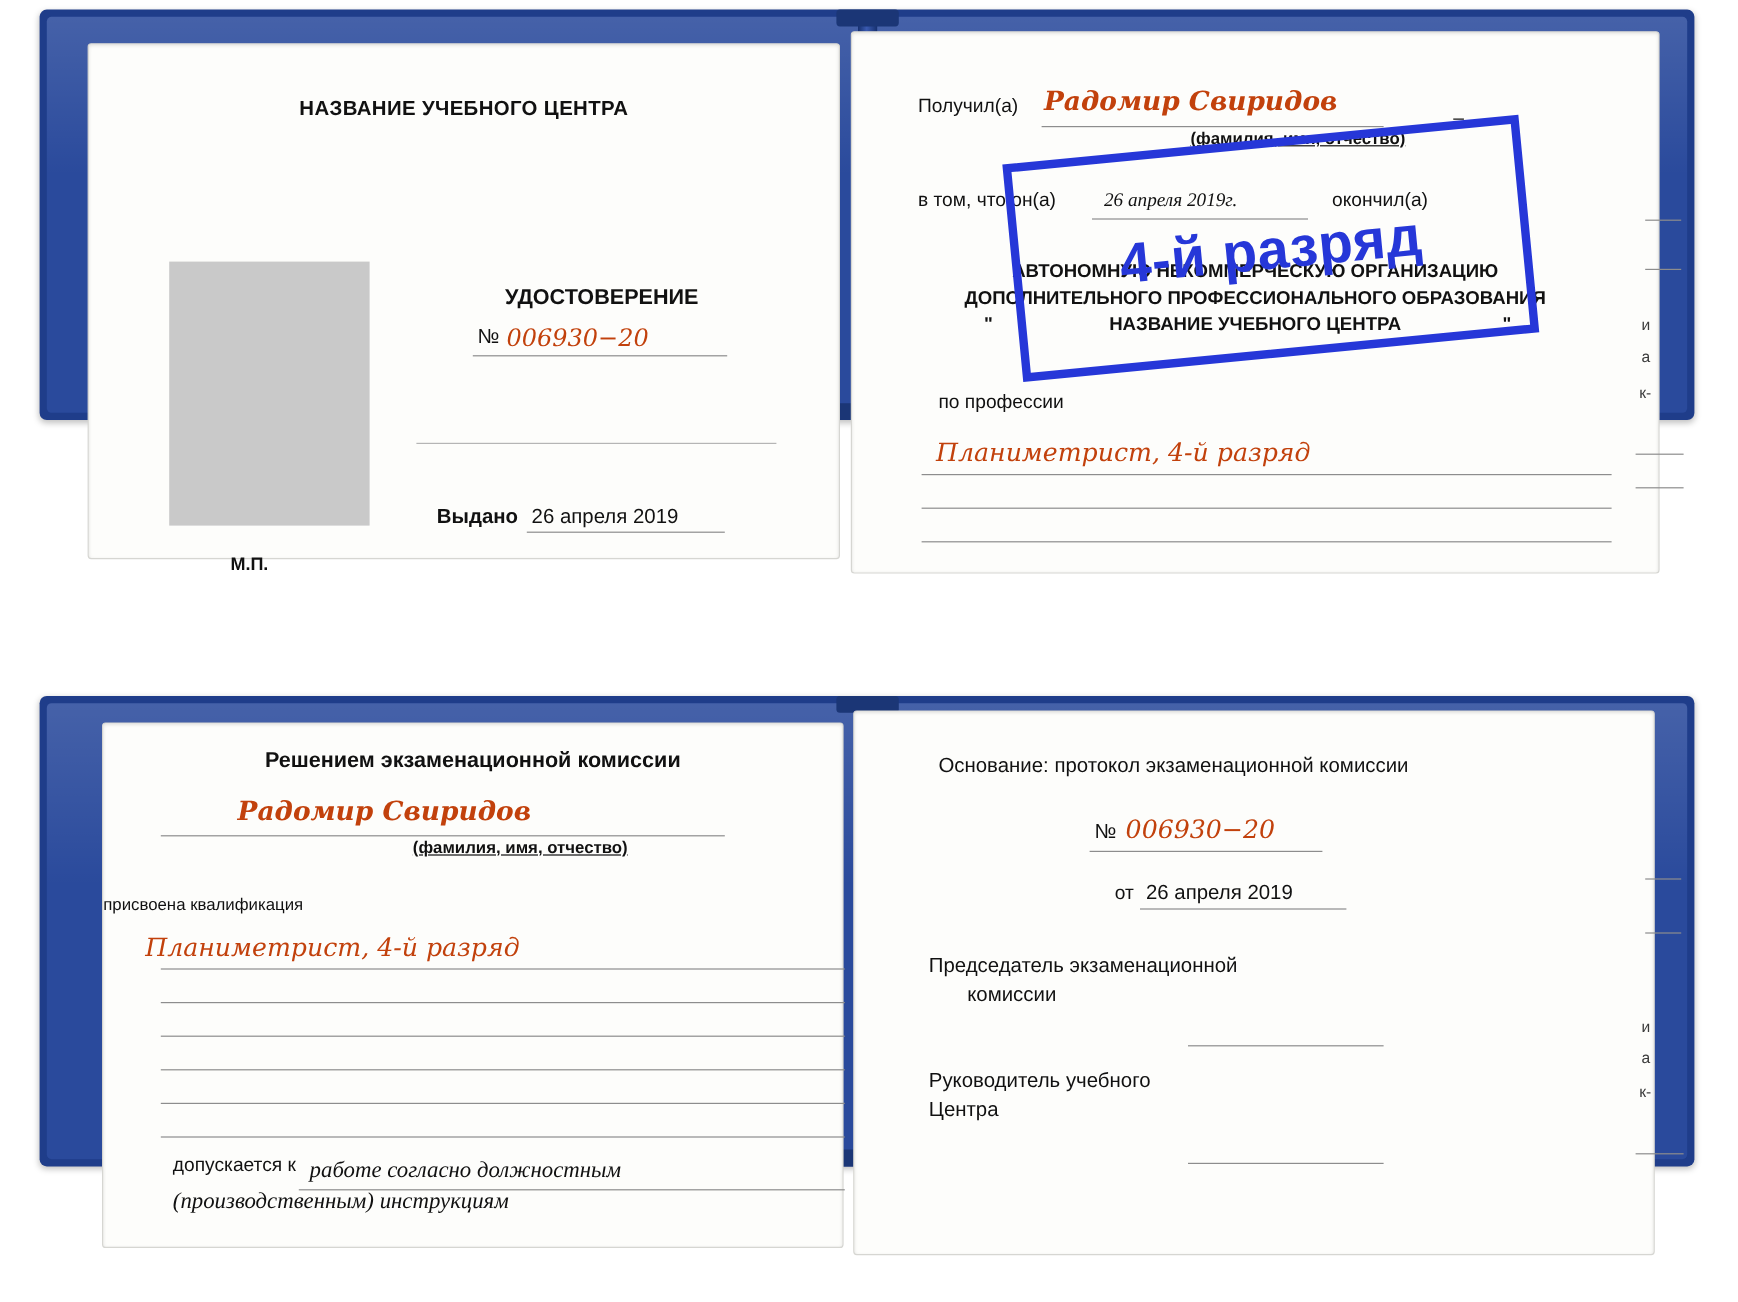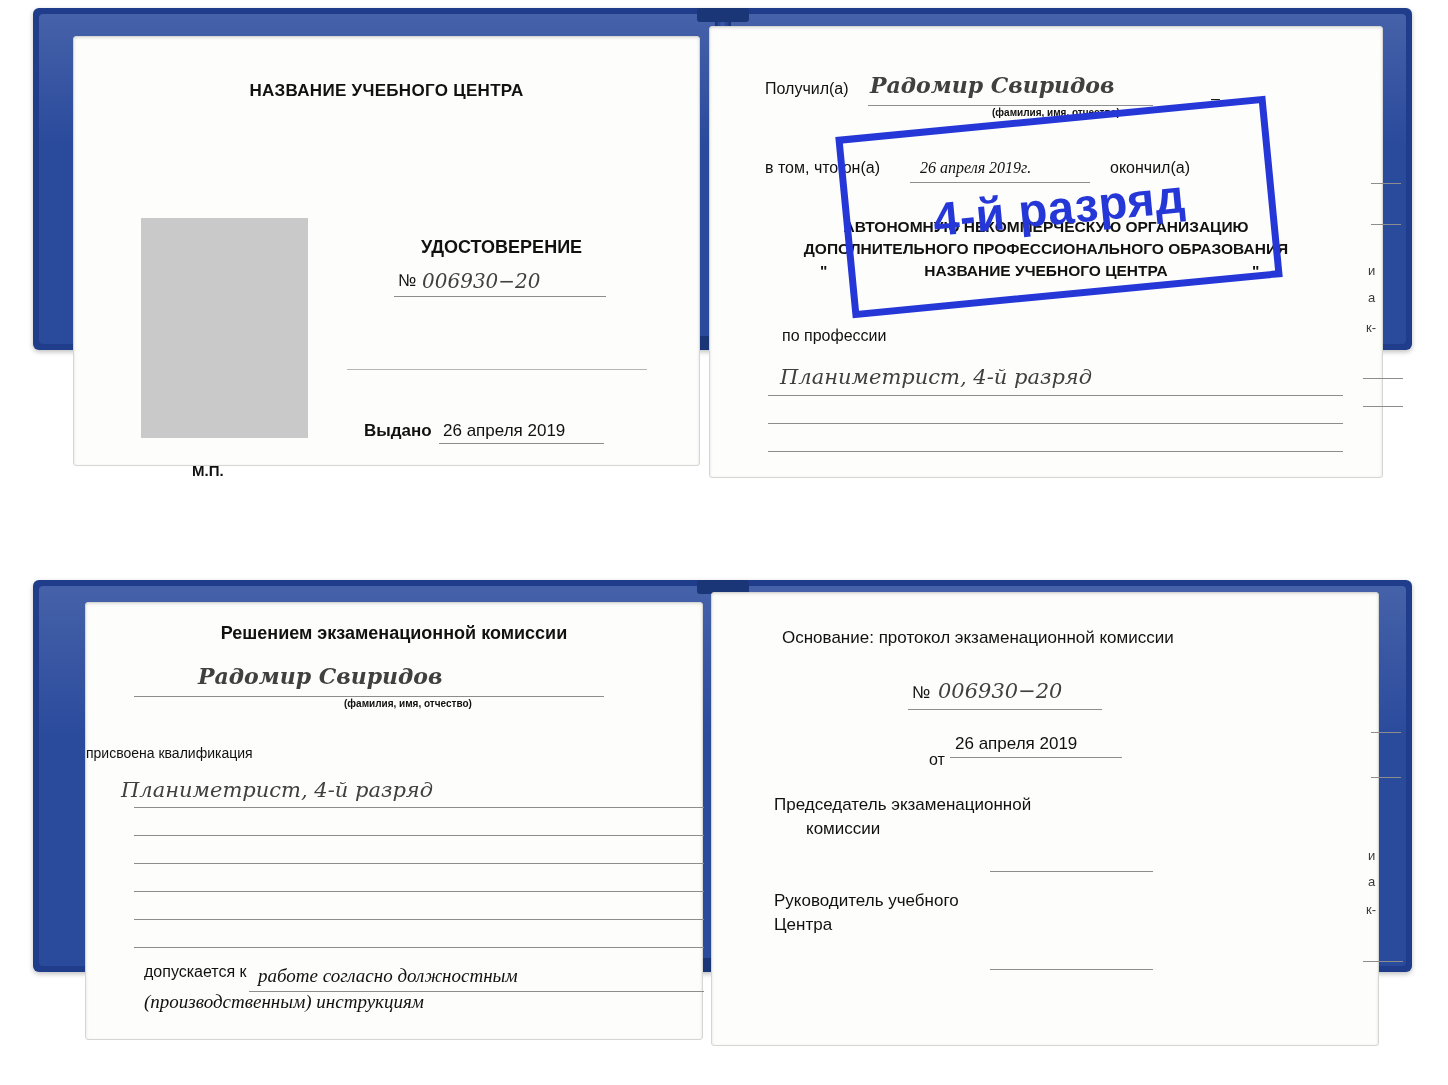--- a/index.html
+++ b/index.html
@@ -71,24 +71,24 @@
   .top .page-sheet.left  { left: 40px;  top: 28px; width: 625px;  height: 428px; }
   .top .page-sheet.right { left: 676px; top: 18px; width: 672px;  height: 450px; }
   .bottom .page-sheet.left  { left: 52px;  top: 22px; width: 616px; height: 436px; }
   .bottom .page-sheet.right { left: 678px; top: 12px; width: 666px; height: 452px; }
 
   
   .print { font-family: "Liberation Sans", sans-serif; color: #111; }
   .hand {
     font-family: "DejaVu Serif", serif;
     font-style: italic;
-    color: #404040;
+    color: #c2410c;
   }
   .ital { font-family: "Liberation Serif", serif; font-style: italic; color:#111; }
-  .tiny { font-size: 10px; }
+  .tiny { font-size: 14px; text-decoration: underline; }
   .line { position: absolute; border-bottom: 1px solid #8d8d8d; }
   .line.light { border-bottom: 1px solid #b5b5b5; }
   .abs { position: absolute; }
 
   
   .photo-box {
     position: absolute;
     background: #c9c9c9;
     border: 0;
   }
@@ -233,21 +233,21 @@
       <div class="line" style="left:163px;top:388px;width:455px;"></div>
     </div>
 
     <div class="page-sheet right">
       <div class="abs print" style="left:70px;top:35px;font-size:17px;">Основание: протокол экзаменационной комиссии</div>
 
       <div class="abs print" style="left:200px;top:90px;font-size:17px;">№</div>
       <div class="abs hand" style="left:226px;top:86px;font-size:21px;">006930−20</div>
       <div class="line" style="left:196px;top:116px;width:194px;"></div>
 
-      <div class="abs print" style="left:217px;top:158px;font-size:16px;">от</div>
+      <div class="abs print" style="left:217px;top:143px;font-size:16px;">от</div>
       <div class="abs print" style="left:243px;top:141px;font-size:17px;">26 апреля 2019</div>
       <div class="line" style="left:238px;top:164px;width:172px;"></div>
 
       <div class="abs print" style="left:62px;top:202px;font-size:17px;">Председатель экзаменационной</div>
       <div class="abs print" style="left:62px;top:226px;font-size:17px;margin-left:32px;">комиссии</div>
       <div class="line" style="left:278px;top:278px;width:163px;"></div>
 
       <div class="abs print" style="left:62px;top:298px;font-size:17px;">Руководитель учебного</div>
       <div class="abs print" style="left:62px;top:322px;font-size:17px;">Центра</div>
       <div class="line" style="left:278px;top:376px;width:163px;"></div>

